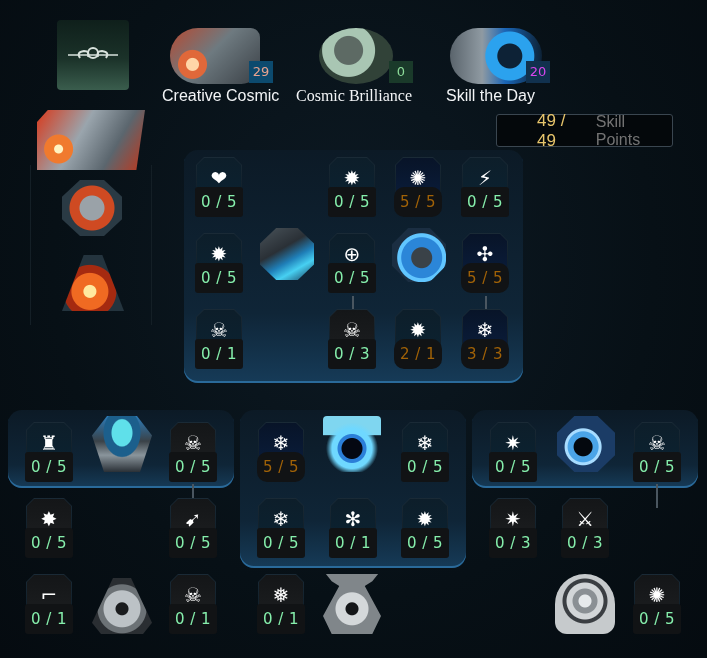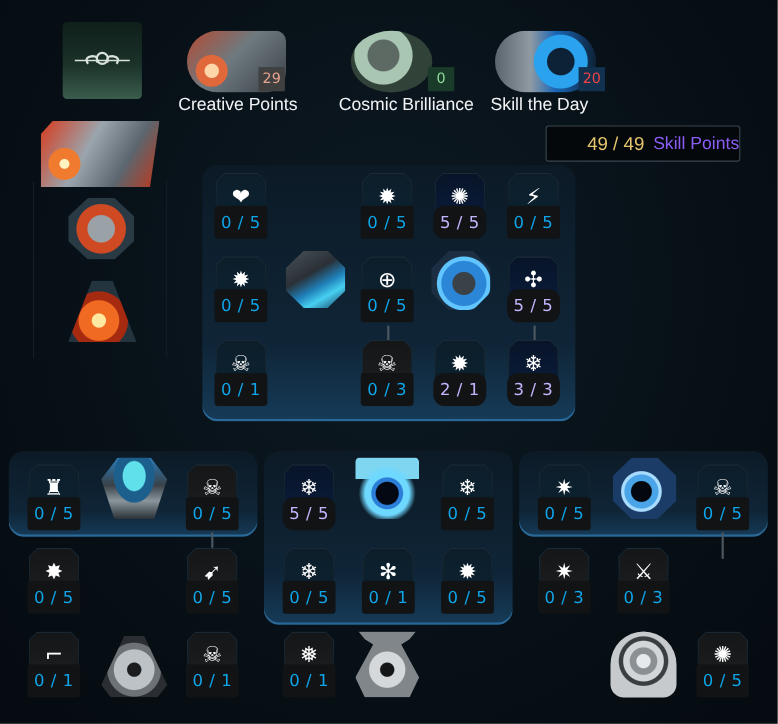--- a/index.html
+++ b/index.html
@@ -22,24 +22,24 @@
     position:absolute; width:24px; height:22px; font-size:13px; line-height:22px; text-align:center;
   }
   .tree-tab .name {
     position:absolute; font-family:"Liberation Sans", sans-serif; font-size:16px; white-space:nowrap;
     color:#f2f4f6;
   }
   .skill-points {
     left:496px; top:114px; width:177px; height:33px; box-sizing:border-box;
     border:1px solid #3a4650; border-radius:3px; background:#04080b;
     font-family:"Liberation Sans", sans-serif; font-size:16px;
-    display:flex; align-items:center; justify-content:flex-end; gap:8px;
+    display:flex; align-items:center; justify-content:space-between; gap:8px;padding-left:40px;
   }
   .skill-points .pts { color:#e7c56c; font-size:17px; }
-  .skill-points .lbl { color:#8b5cf6; }
+  .skill-points .lbl { color:#737373; }
 
   
   .panel {
     border-radius:14px;
     background: linear-gradient(180deg, #0c1a26 0%, #0f2537 70%, #163b58 100%);
     box-shadow: inset 0 -2px 0 #2a6a9a;
   }
   
   .node {
     position:absolute; width:46px; height:62px;
@@ -57,56 +57,56 @@
   .node.dark .frame::before{ background: linear-gradient(180deg, #141618 0%, #1c1e20 100%); }
   .node.maxed .frame::before{ background: linear-gradient(180deg, #081428 0%, #0a1d3c 100%); }
   .node .glyph {
     position:absolute; left:0; top:4px; width:46px; height:34px;
     display:flex; align-items:center; justify-content:center;
     color:#fff; font-size:20px; line-height:1;
   }
   .node .rank {
     position:absolute; left:-1px; top:30px; width:48px; height:30px;
     background:#111315; border-radius:3px;
-    font-size:15px; line-height:30px; text-align:center; color:#0ea5e9;
+    font-size:15px; line-height:30px; text-align:center; color:#86efac;
     letter-spacing:0.5px;
   }
-  .node .rank.lit { color:#c4b5fd;border-radius:10px; }
+  .node .rank.lit { color:#a16207;border-radius:10px; }
   .connector { position:absolute; width:2px; background:#4a5660; }
 
   
   .emblem { position:absolute; }
 </style>
 </head>
 <body>
 
 <div class="abs respec">
   <svg width="54" height="22" viewBox="0 0 54 22">
     <line x1="2" y1="11" x2="52" y2="11" stroke="#d8e2dc" stroke-width="1.5"></line>
     <circle cx="27" cy="9" r="5" fill="none" stroke="#d8e2dc" stroke-width="2"></circle>
     <path d="M14 14 q-4 -6 4 -7 q6 0 4 6" fill="none" stroke="#d8e2dc" stroke-width="2"></path>
     <path d="M40 14 q4 -6 -4 -7 q-6 0 -4 6" fill="none" stroke="#d8e2dc" stroke-width="2"></path>
   </svg>
 </div>
 
 <div class="abs tree-tab" style="left:160px;top:25px;width:115px;height:85px;">
   <div class="art" style="left:10px;top:3px;width:90px;height:56px;border-radius:30px 10px 20px 30px;background:radial-gradient(circle at 25% 65%, #ffd6a8 0 6px, #e0683a 7px 14px, transparent 15px), linear-gradient(135deg,#b54a32 0%, #6e7a80 45%, #3a4046 100%);"></div>
-  <div class="count" style="left:75px;top:36px;background:#404040;color:#e8a38f;">29</div>
-  <div class="name" style="left:2px;top:62px;">Creative Points</div>
+  <div class="count" style="left:89px;top:36px;background:#0c4a6e;color:#e8a38f;">29</div>
+  <div class="name" style="left:2px;top:62px;">Creative Cosmic</div>
 </div>
 
 <div class="abs tree-tab" style="left:293px;top:25px;width:130px;height:85px;">
   <div class="art" style="left:26px;top:3px;width:74px;height:56px;background:radial-gradient(circle at 40% 40%, #5d6a64 0 14px, #a9c6b3 15px 26px, #314238 27px);"></div>
   <div class="count" style="left:96px;top:36px;background:#1a3a2a;color:#8ddc9a;">0</div>
-  <div class="name" style="left:15px;top:62px;">Cosmic Brilliance</div>
+  <div class="name" style="left:3px;top:62px;font-family:Liberation Serif, serif;">Cosmic Brilliance</div>
 </div>
 
 <div class="abs tree-tab" style="left:442px;top:25px;width:115px;height:85px;">
   <div class="art" style="left:8px;top:3px;width:92px;height:56px;border-radius:30px;background:radial-gradient(circle at 65% 50%, #0d2236 0 12px, #2ba2ee 13px 24px, transparent 25px), linear-gradient(90deg,#5a646c 0%, #8f9aa2 35%, #1a65b6 60%, #0d2236 100%);"></div>
-  <div class="count" style="left:84px;top:36px;background:#11314e;color:#ef4444;">20</div>
+  <div class="count" style="left:84px;top:36px;background:#11314e;color:#d946ef;">20</div>
   <div class="name" style="left:4px;top:62px;">Skill the Day</div>
 </div>
 
 <div class="abs skill-points">
   <span class="pts">49 / 49</span>
   <span class="lbl">Skill Points</span>
 </div>
 
 <div class="abs" style="left:30px;top:165px;width:120px;height:160px;border-left:1px solid #141f26;border-right:1px solid #141f26;"></div>
 <div class="abs emblem" style="left:37px;top:110px;width:108px;height:60px;clip-path:polygon(10% 0,100% 0,92% 100%,0 100%,0 20%);background:radial-gradient(circle at 20% 65%, #fff3c2 0 4px, #f07a2e 5px 14px, transparent 15px), linear-gradient(120deg,#d83a1c 0%, #9aa5ad 40%, #5b666e 70%, #c2361a 100%);"></div>

